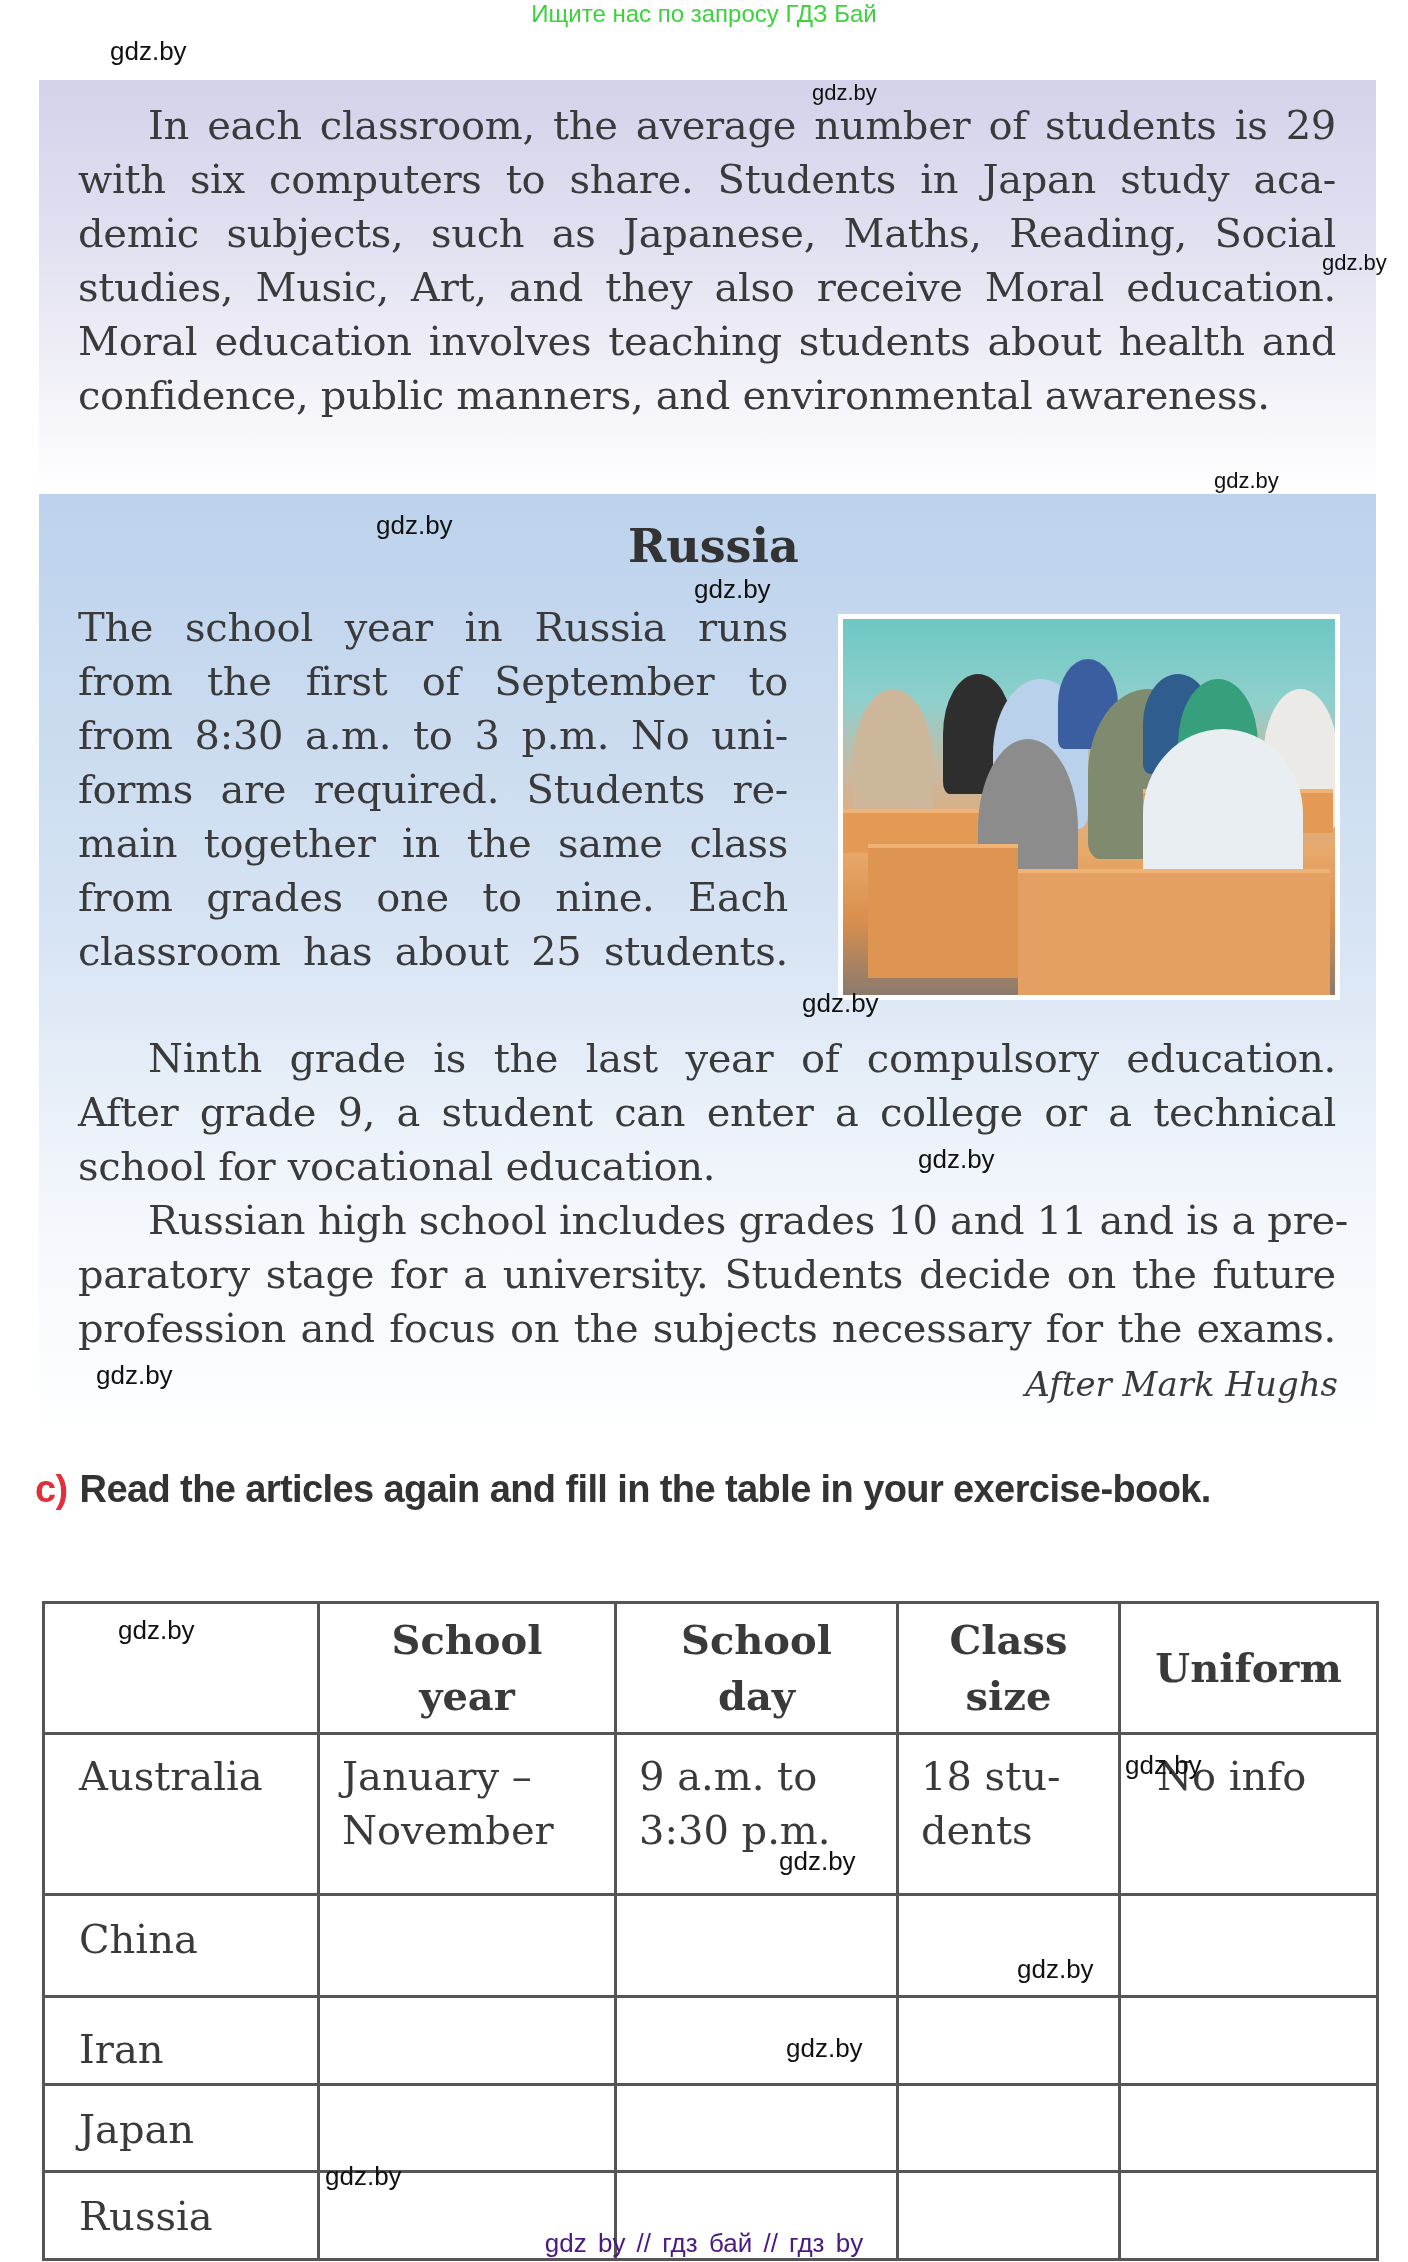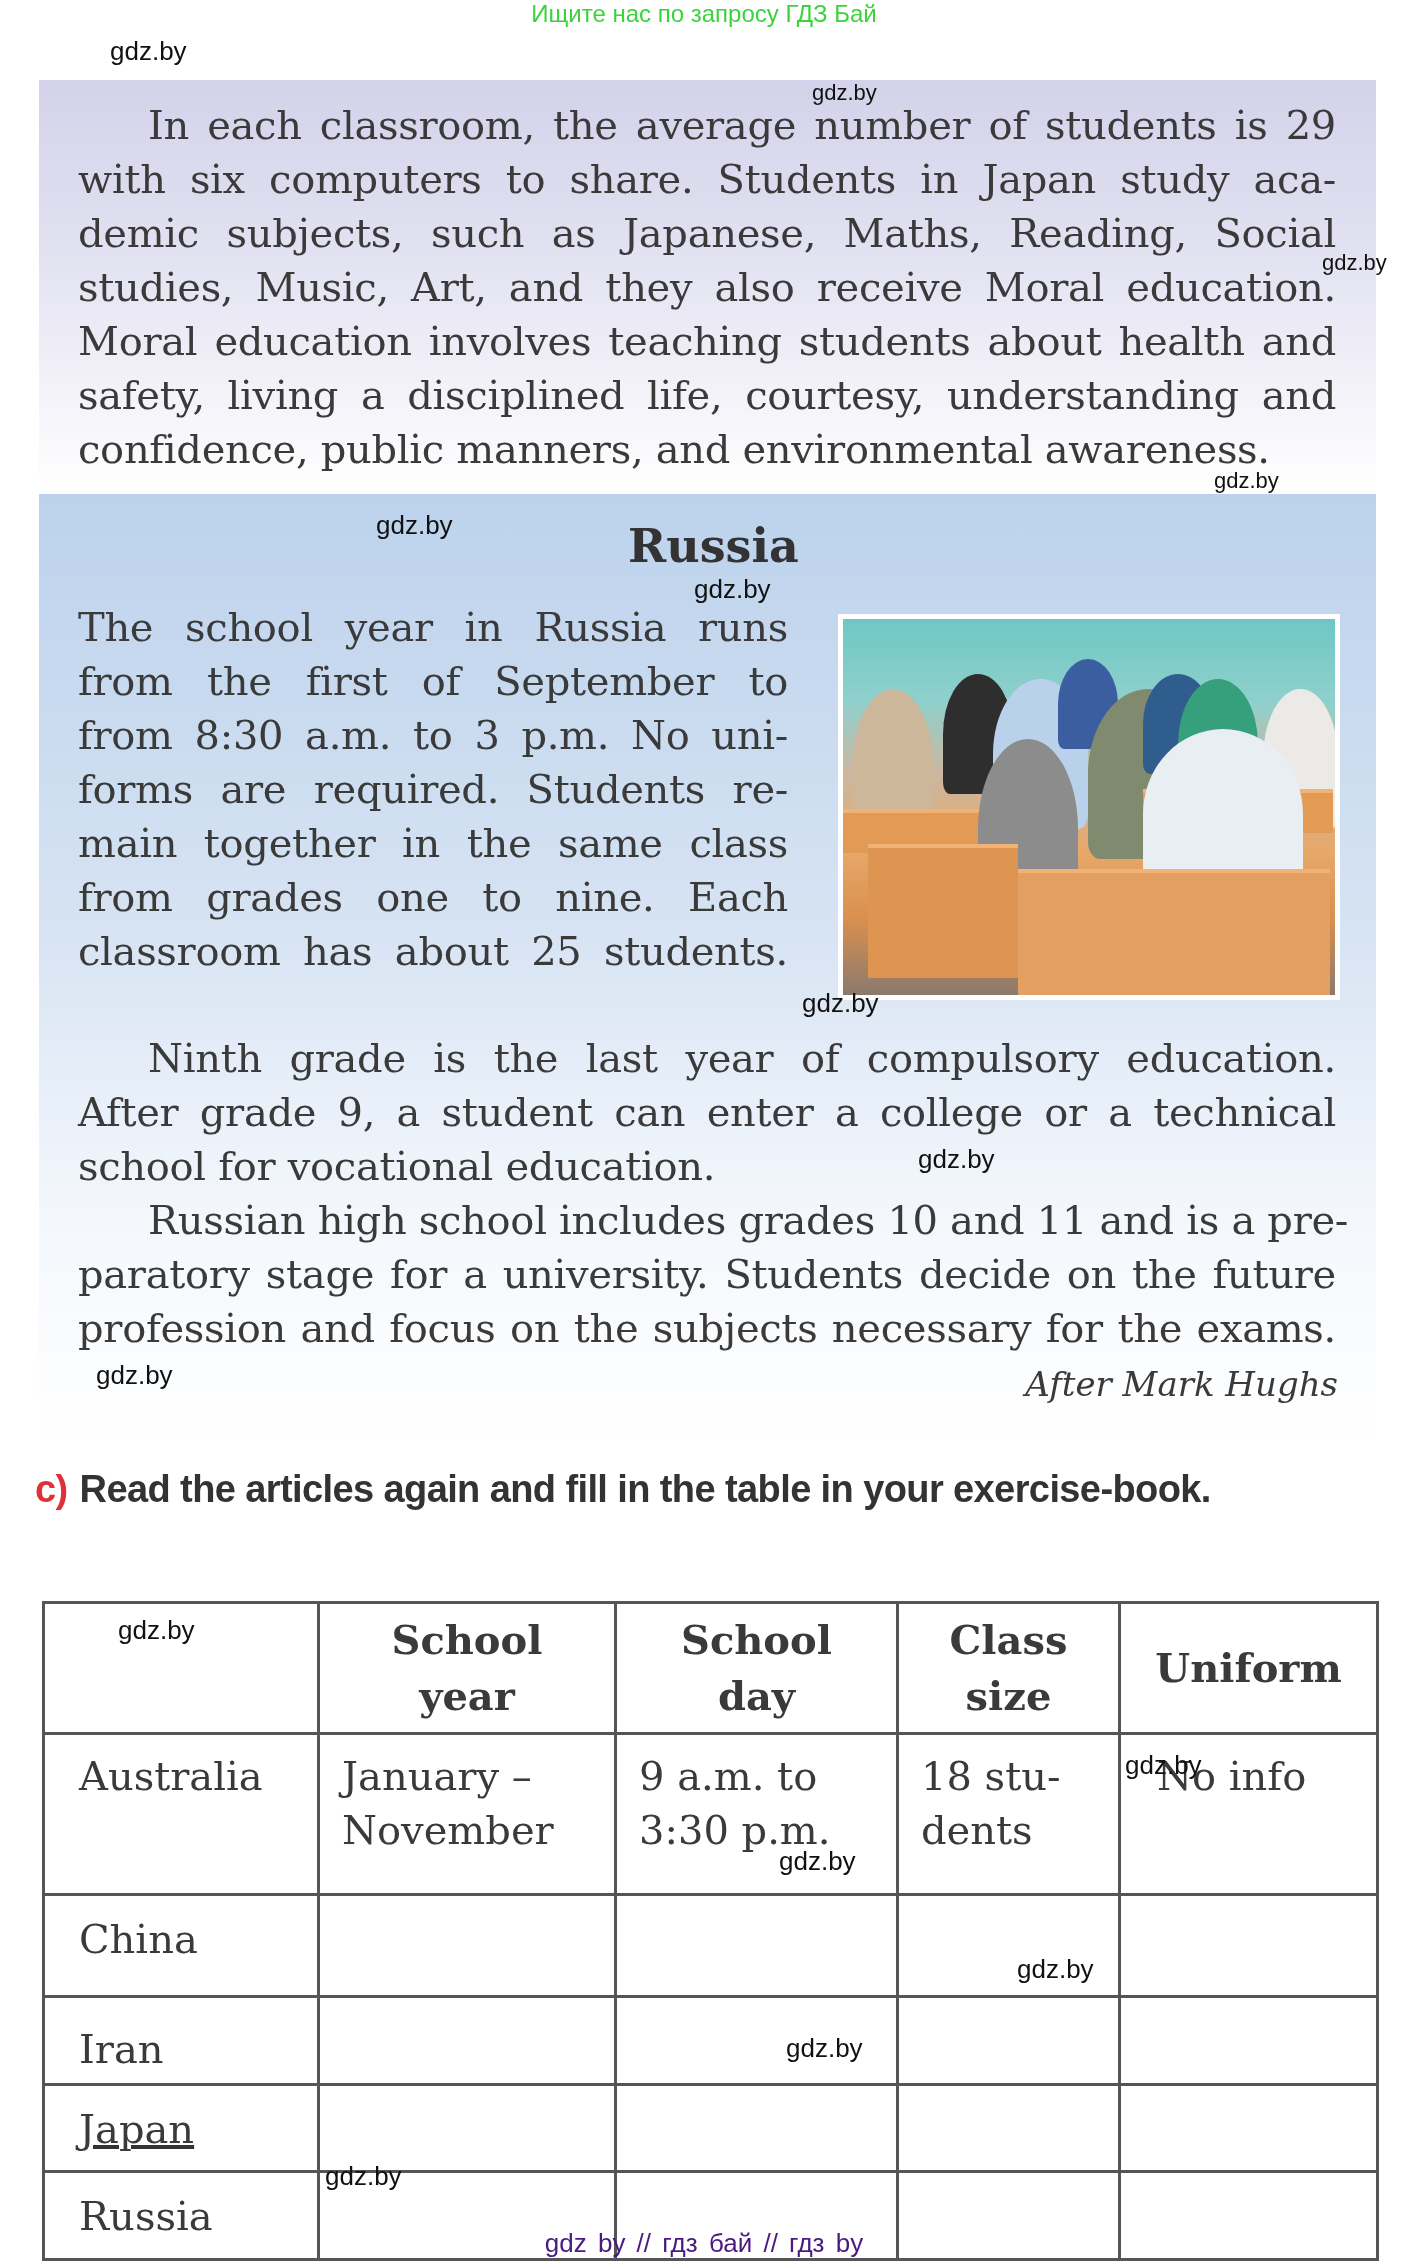--- a/index.html
+++ b/index.html
@@ -82,21 +82,20 @@
 <div class="top-banner">Ищите нас по запросу ГДЗ Бай</div>
 <div class="wm" style="left:110px; top:38px;">gdz.by</div>
 
 <div class="panel-japan"></div>
 <div class="body-text" style="left:78px; top:98px; width:1258px;">
   <span class="line indent">In each classroom, the average number of students is 29</span>
   <span class="line">with six computers to share. Students in Japan study aca-</span>
   <span class="line">demic subjects, such as Japanese, Maths, Reading, Social</span>
   <span class="line">studies, Music, Art, and they also receive Moral education.</span>
   <span class="line">Moral education involves teaching students about health and</span>
-  <span class="line">safety, living a disciplined life, courtesy, understanding and</span>
   <span class="line last">confidence, public manners, and environmental awareness.</span>
 </div>
 <div class="wm small" style="left:812px; top:82px;">gdz.by</div>
 <div class="wm small" style="left:1322px; top:252px;">gdz.by</div>
 <div class="wm small" style="left:1214px; top:470px;">gdz.by</div>
 
 <div class="panel-russia"></div>
 <div class="wm" style="left:376px; top:512px;">gdz.by</div>
 <div class="russia-title">Russia</div>
 <div class="wm" style="left:694px; top:576px;">gdz.by</div>
@@ -191,21 +190,21 @@
   </tr>
   <tr style="height:88px;">
     <td>
           <div class="cell-pad" style="padding-top:24px">Iran</div>
         </td>
     <td></td>
     <td></td>
     <td></td>
     <td></td>
   </tr>
-  <tr style="height:87px;text-decoration:underline;">
+  <tr style="height:87px;">
     <td>
           <div class="cell-pad" style="padding-top:16px">Japan</div>
         </td>
     <td></td>
     <td></td>
     <td></td>
     <td></td>
   </tr>
   <tr style="height:88px;">
     <td>

